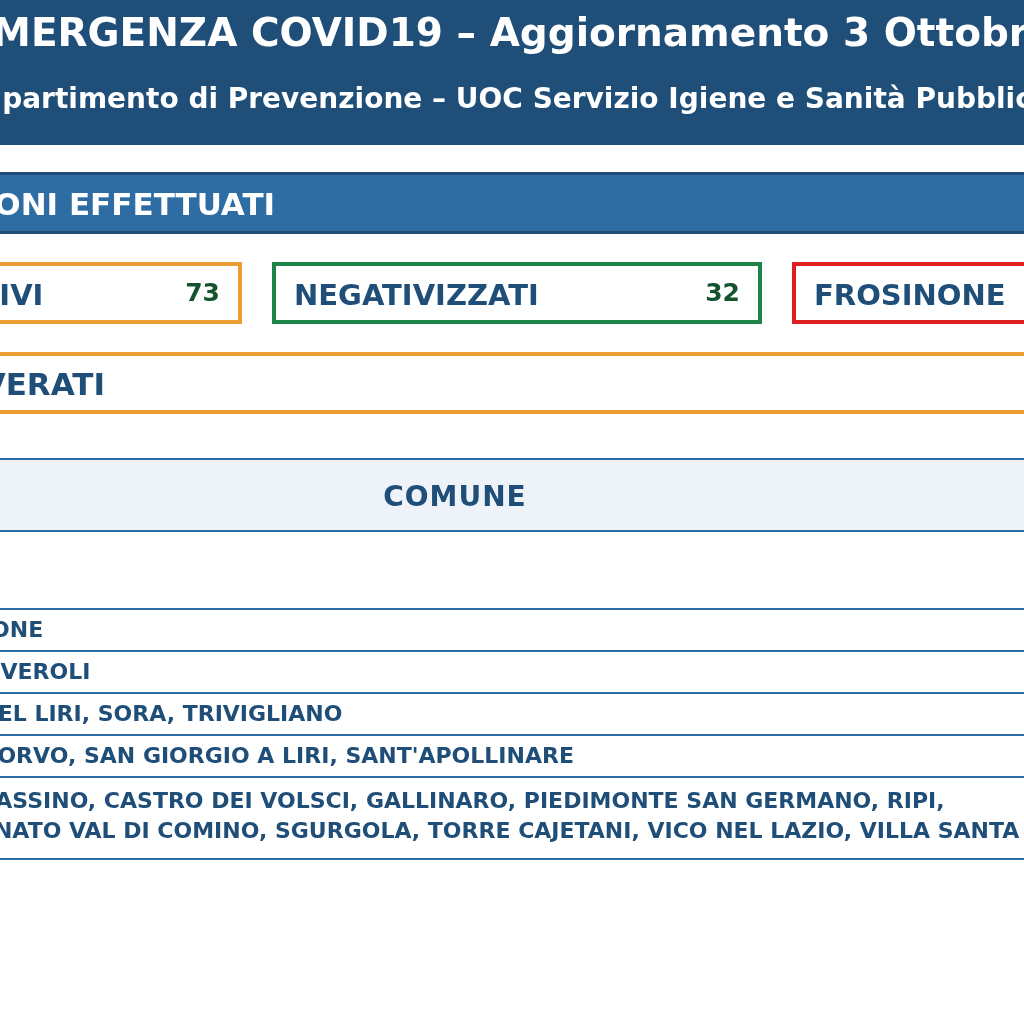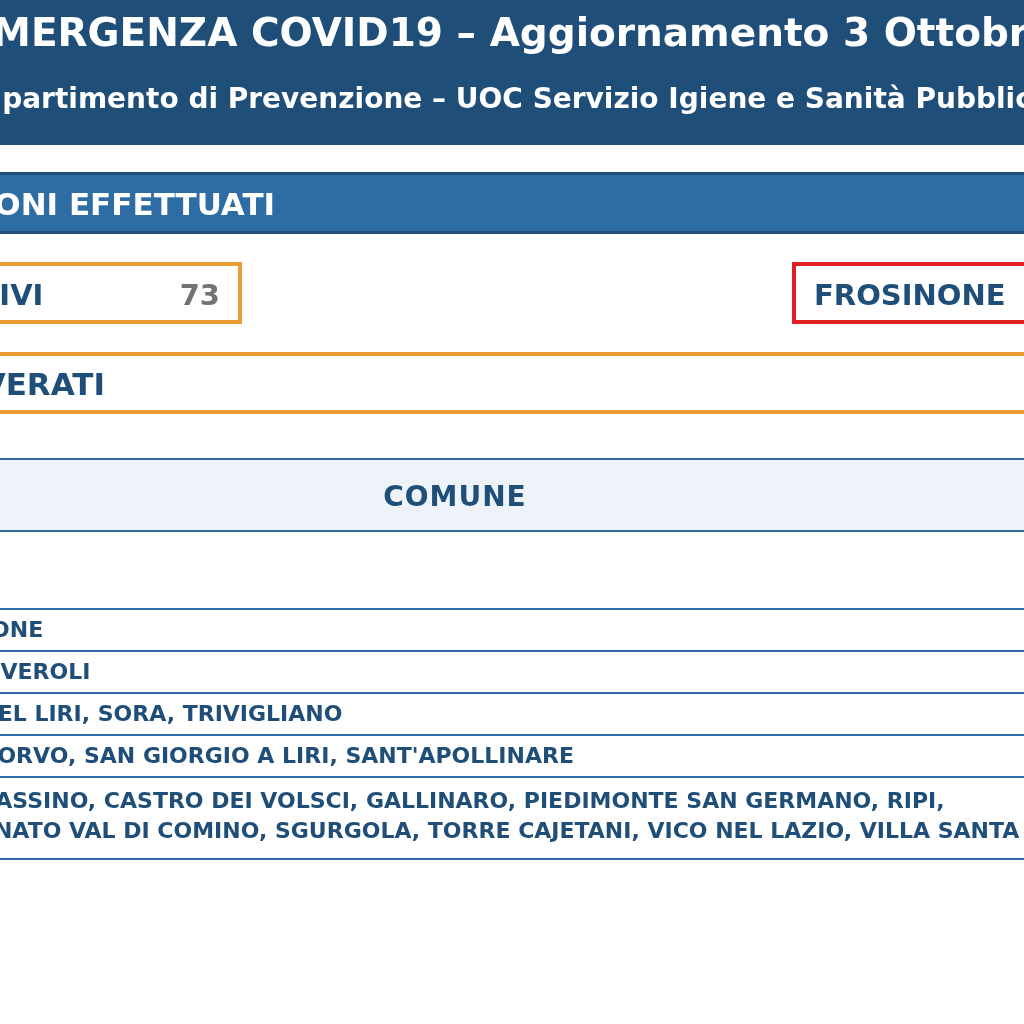--- a/index.html
+++ b/index.html
@@ -99,22 +99,22 @@
     top: 12px;
     color: #1f4e79;
     font-size: 29px;
     font-weight: bold;
     white-space: nowrap;
   }
   .kpi .kpi-value {
     position: absolute;
     right: 18px;
     top: 12px;
-    color: #737373;
-    font-size: 29px;
+    color: #14532d;
+    font-size: 25px;
     font-weight: bold;
     white-space: nowrap;
   }
   #kpi-positivi {
     left: 0px;
     width: 362px;
     border-color: #ed9b33;
   }
   #kpi-negativizzati {
     left: 392px;
@@ -209,20 +209,24 @@
 
   <div class="band-tamponi">
     <div class="band-label">TAMPONI EFFETTUATI</div>
   </div>
 
   <div class="kpi-row">
     <div class="kpi" id="kpi-positivi">
       <span class="kpi-label">POSITIVI</span>
       <span class="kpi-value">73</span>
     </div>
+    <div class="kpi" id="kpi-negativizzati">
+      <span class="kpi-label">NEGATIVIZZATI</span>
+      <span class="kpi-value">32</span>
+    </div>
     <div class="kpi" id="kpi-deceduti">
       <span class="kpi-label">FROSINONE</span>
       <span class="kpi-value"></span>
     </div>
   </div>
 
   <div class="band-ricoverati">
     <div class="band-label">RICOVERATI</div>
   </div>
 

